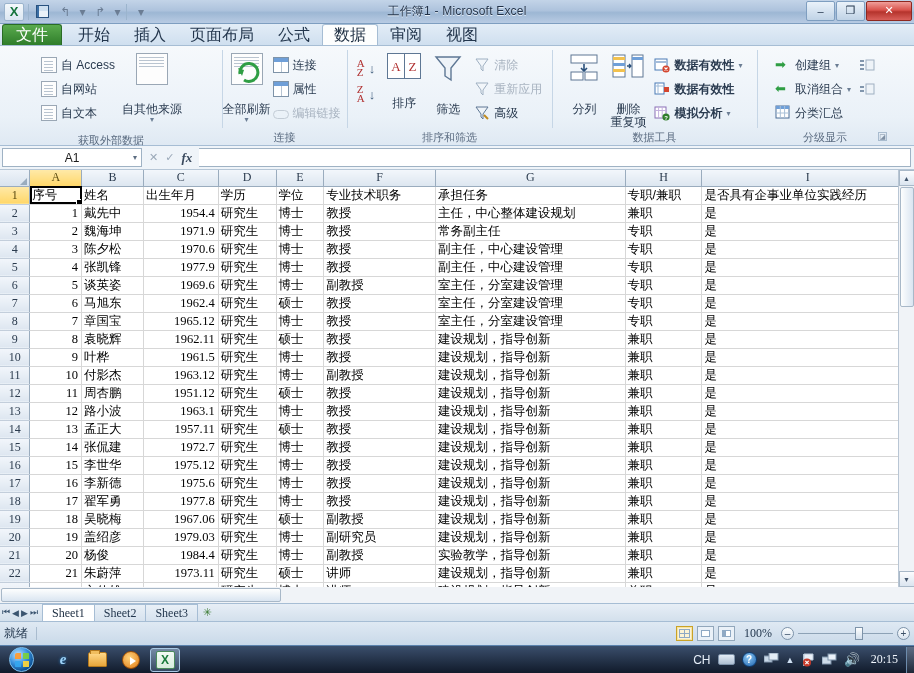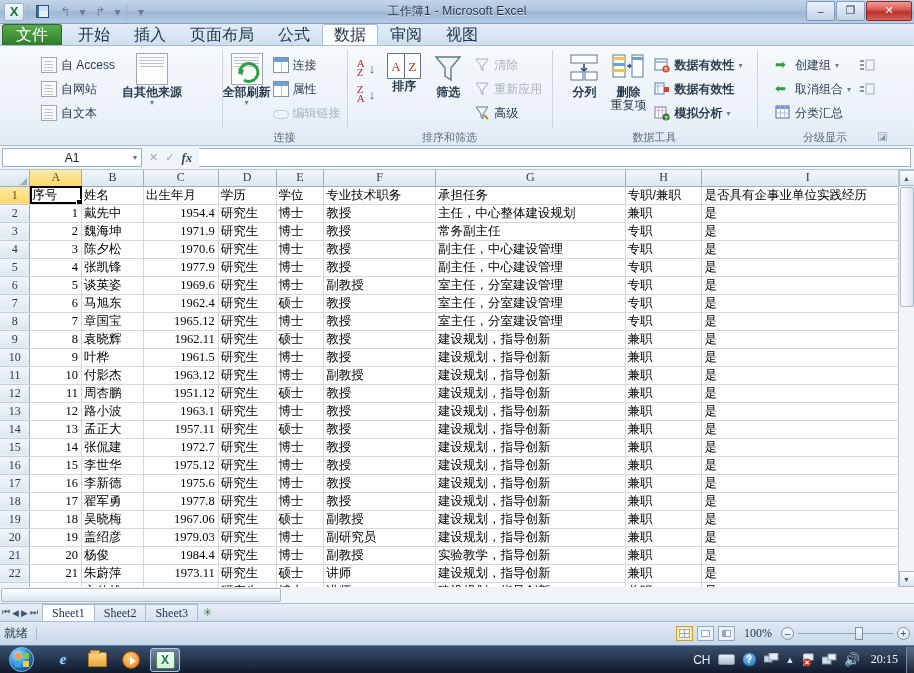--- a/index.html
+++ b/index.html
@@ -111,21 +111,21 @@
     font-size:12px; color:#2a3b50; white-space:nowrap;
   }
   .small-item.dis { color:#a8b3c0; }
   .big-item {
     width:54px; display:flex; flex-direction:column; align-items:center;
     font-size:12px; color:#2a3b50; padding:2px 2px 0;
     text-align:center; line-height:13px;
   }
   .big-item.w66 { width:66px; }
   .big-item.w44 { width:44px; }
-  .bi-label { margin-top:1px; white-space:nowrap;font-weight:bold; }
+  .bi-label { margin-top:18px; white-space:nowrap; }
   .bi-label2 { white-space:nowrap; }
   .caret { font-size:8px; color:#6b7d94; line-height:7px; }
 
   
   .ic { display:inline-block; position:relative; flex:none; }
   .ic16 { width:16px; height:16px; }
   .ic32 { width:32px; height:32px; }
   .doc {
     background:#fdfdfd; border:1px solid #9aa7b5;
   }
@@ -397,20 +397,21 @@
             <span class="ic ic16 doc"></span>
             <span>自文本</span>
           </div>
         </div>
         <div class="big-item w66">
           <span class="ic ic32 doc"></span>
           <span class="bi-label">自其他来源</span>
           <span class="caret">▾</span>
         </div>
       </div>
+      <div class="rg-label">获取外部数据</div>
     </div>
 
     <div class="rgroup" style="width:125px;">
       <div class="rg-body">
         <div class="big-item w44">
           <span class="ic ic32 doc">
             <svg width="32" height="32" viewBox="0 0 32 32" style="position:absolute;left:0;top:0">
               <path d="M8 20 a9 9 0 1 1 4 6" fill="none" stroke="#2f9e44" stroke-width="3"></path>
               <path d="M6 14 l6 2 l-2 6 z" fill="#2f9e44"></path>
             </svg>

